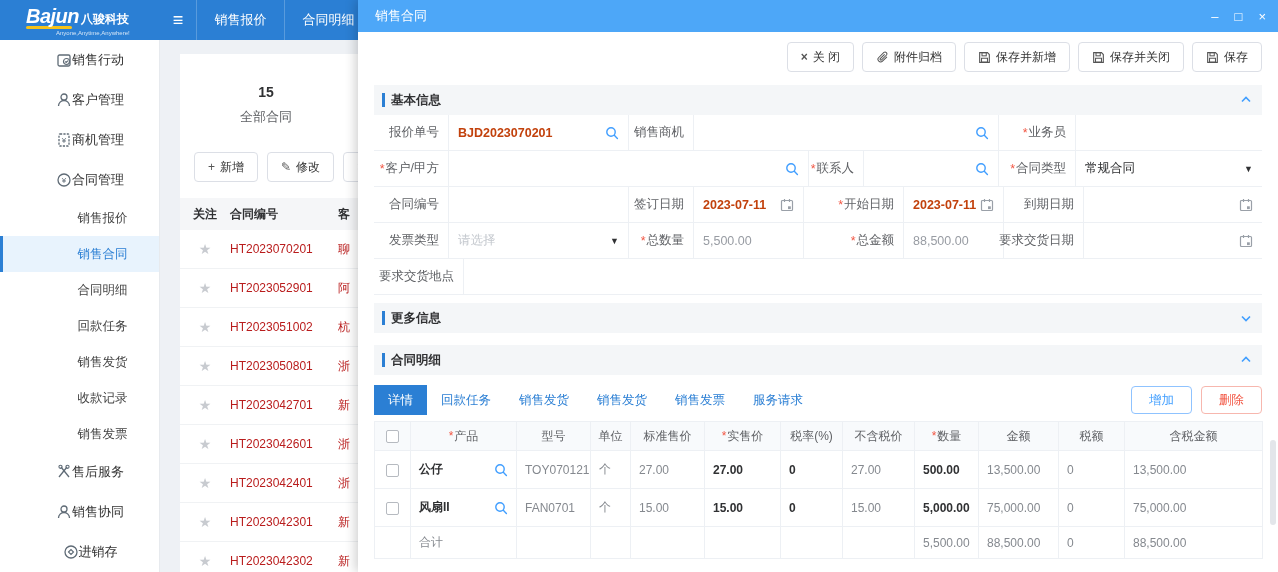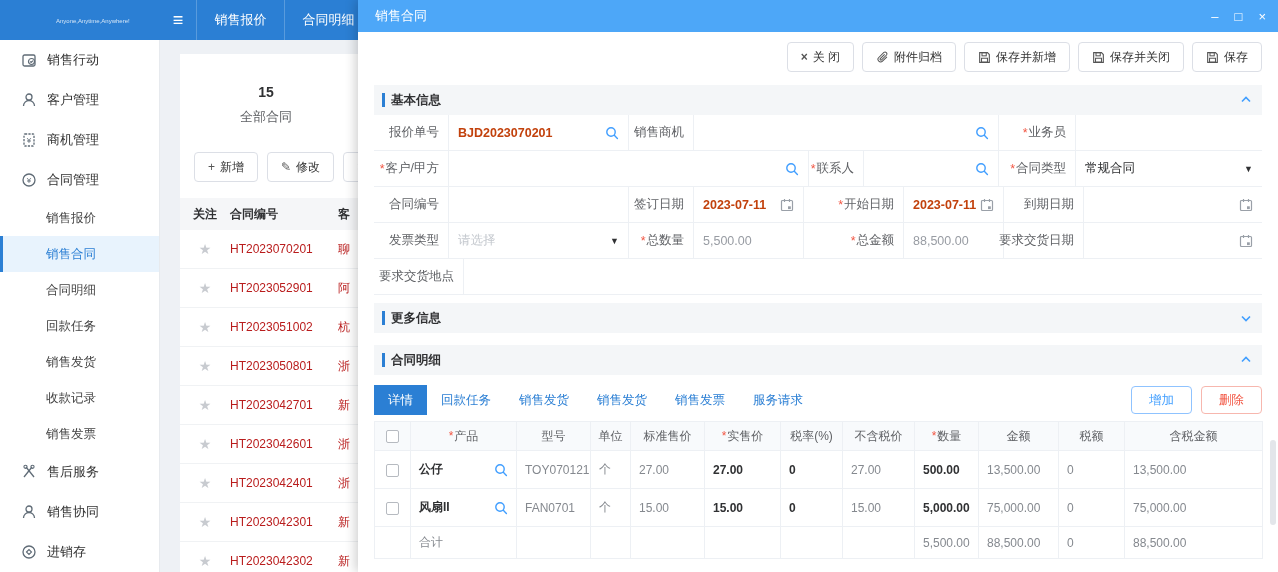--- a/index.html
+++ b/index.html
@@ -15,21 +15,21 @@
   .logo-line { display:flex; align-items:baseline; }
   .logo-main { font-size:20px; font-weight:bold; font-style:italic; letter-spacing:-.5px; }
   .logo-main .swoosh { display:block; height:3px; width:46px; background:#f5c21a; border-radius:2px; margin-top:-2px; }
   .logo-cn { font-size:12px; font-weight:bold; margin-left:2px; }
   .logo-tag { font-size:6px; opacity:.8; margin-left:30px; margin-top:1px; }
   .hamburger { width:36px; display:flex; align-items:center; justify-content:center; color:#fff; font-size:18px; cursor:pointer; }
   .top-tab { width:88px; display:flex; align-items:center; justify-content:center; color:#fff; font-size:13px; border-left:1px solid rgba(255,255,255,.22); cursor:pointer; }
   .tab-stub { width:21px; background:#2a72c2; border-bottom:3px solid #f5d312; border-left:1px solid rgba(255,255,255,.22); }
   
   .sidebar { position:absolute; left:0; top:40px; bottom:0; width:160px; background:#fff; border-right:1px solid #e7eaee; z-index:1; }
-  .side-item { height:40px; display:flex; align-items:center; gap:10px; padding-left:18px; font-size:13px; color:#333; cursor:pointer; border-left:3px solid transparent; }
+  .side-item { height:40px; display:flex; align-items:center; padding-left:18px; font-size:13px; color:#333; cursor:pointer; border-left:3px solid transparent;justify-content:center; }
   .side-sub { height:36px; padding-left:43px; font-size:12.5px; color:#444; }
   .side-sub.active { background:#e8f3fd; color:#2b7fd4; border-left:3px solid #2b7fd4; }
   .side-ic { width:16px; height:16px; flex:0 0 16px; }
   
   .midpanel { position:absolute; left:168px; top:40px; bottom:0; width:240px; background:#eef1f5; z-index:1; }
   .card { position:absolute; left:12px; top:14px; bottom:0; width:228px; background:#fff; }
   .stat { width:172px; text-align:center; margin-top:30px; }
   .stat-num { font-size:14px; font-weight:bold; color:#303133; }
   .stat-label { font-size:13px; color:#606266; margin-top:8px; }
   .list-btns { display:flex; gap:9px; margin:26px 0 0 14px; }
@@ -81,20 +81,24 @@
   .dtable .name .ic { margin-left:auto; display:flex; }
   .dtable tr.total td { height:32px; color:#85898f; }
   .cb { display:inline-block; width:13px; height:13px; border:1px solid #b6bac0; border-radius:2px; background:#fff; vertical-align:middle; cursor:pointer; }
   .scroll-thumb { position:absolute; right:2px; top:440px; width:6px; height:85px; background:#e3e6ea; border-radius:3px; }
 </style>
 </head>
 <body>
 
 <div class="topbar">
   <div class="logo">
+    <div class="logo-line">
+      <span class="logo-main"><span>Bajun</span><span class="swoosh"></span></span>
+      <span class="logo-cn">八骏科技</span>
+    </div>
     <div class="logo-tag">Anyone,Anytime,Anywhere!</div>
   </div>
   <div class="hamburger">≡</div>
   <div class="top-tab">销售报价</div>
   <div class="top-tab">合同明细</div>
   <div class="tab-stub"></div>
 </div>
 
 <div class="sidebar">
   <div class="side-item">

